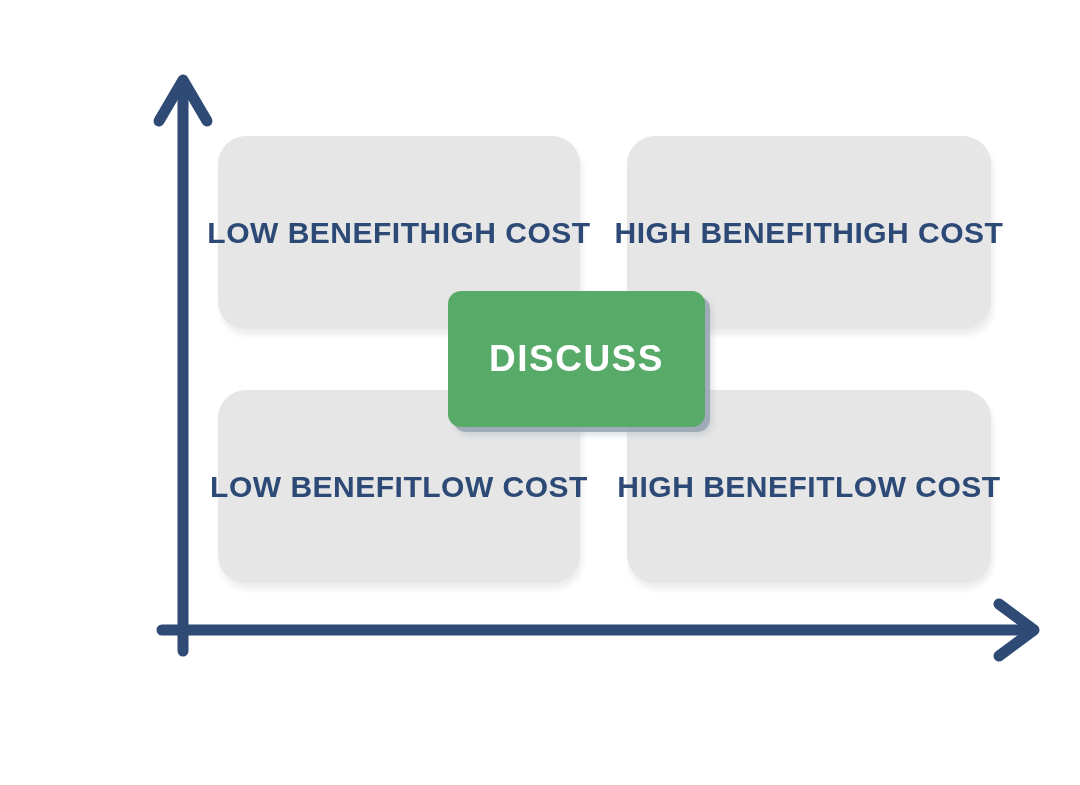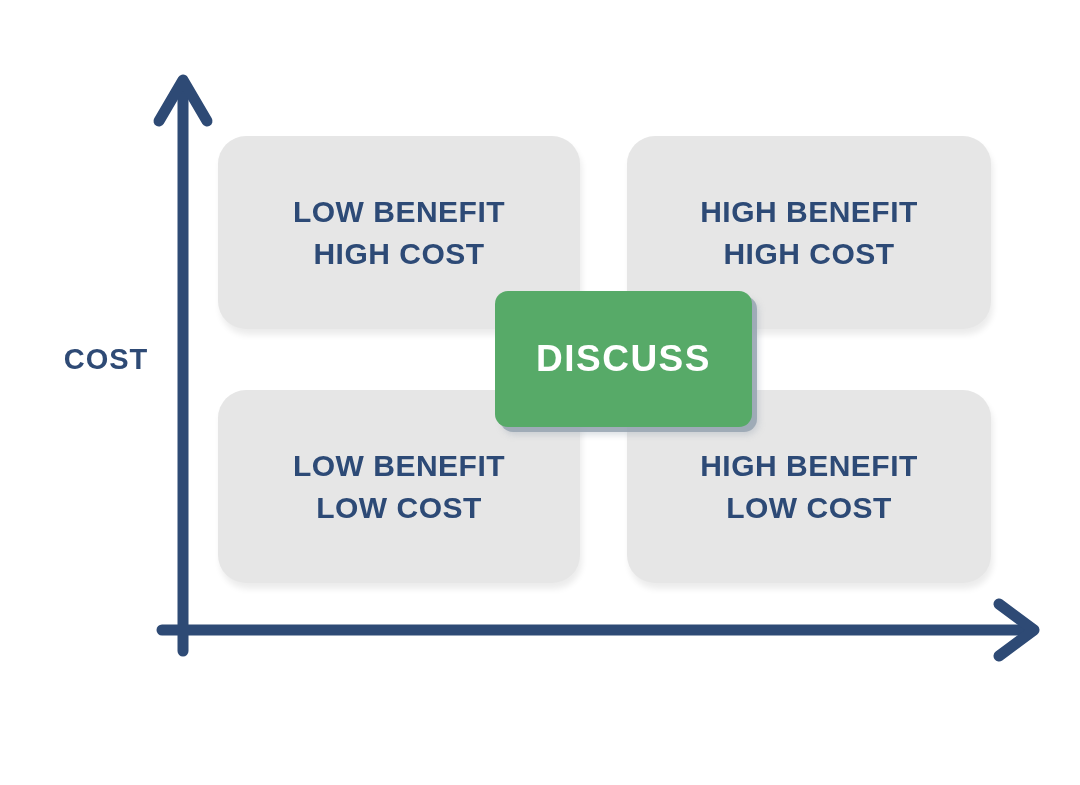--- a/index.html
+++ b/index.html
@@ -18,41 +18,41 @@
     background:#ffffff;
     overflow:hidden;
     font-family:"Liberation Sans", sans-serif;
   }
   .axes{position:absolute;left:0;top:0;width:1080px;height:785px;}
   .quadrant{
     position:absolute;
     background:var(--box_gray);
     border-radius:28px;
     display:flex;
-    flex-direction:column;
+    flex-direction:row;
     align-items:center;
     justify-content:center;
     box-shadow:2px 6px 6px rgba(0,0,0,0.08);
   }
   .q-tl{left:218px;top:136px;width:362px;height:193px;}
   .q-tr{left:627px;top:136px;width:364px;height:193px;}
   .q-bl{left:218px;top:390px;width:362px;height:193px;}
   .q-br{left:627px;top:390px;width:364px;height:193px;}
   .qline{
     font-size:30px;
     line-height:42px;
     font-weight:bold;
     letter-spacing:0.5px;
     color:var(--text_navy);
     text-align:center;
     white-space:nowrap;
   }
   .discuss-btn{
     position:absolute;
-    left:495px;top:291px;width:257px;height:136px;
+    left:448px;top:291px;width:257px;height:136px;
     background:var(--green);
     border-radius:13px;
     display:flex;align-items:center;justify-content:center;
     box-shadow:5px 5px 0 rgba(151,164,178,0.85), 7px 8px 6px rgba(151,164,178,0.35);
     z-index:5;
     cursor:pointer;
     border:none;
   }
   .discuss-label{
     color:var(--white);
@@ -106,15 +106,14 @@
 
   <div class="quadrant q-br">
     <div class="qline">HIGH BENEFIT</div>
     <div class="qline">LOW COST</div>
   </div>
 
   <div class="discuss-btn">
     <span class="discuss-label">DISCUSS</span>
   </div>
 
-  <div class="axis-label cost-label">COST</div>
 
 </div>
 
 </body></html>

